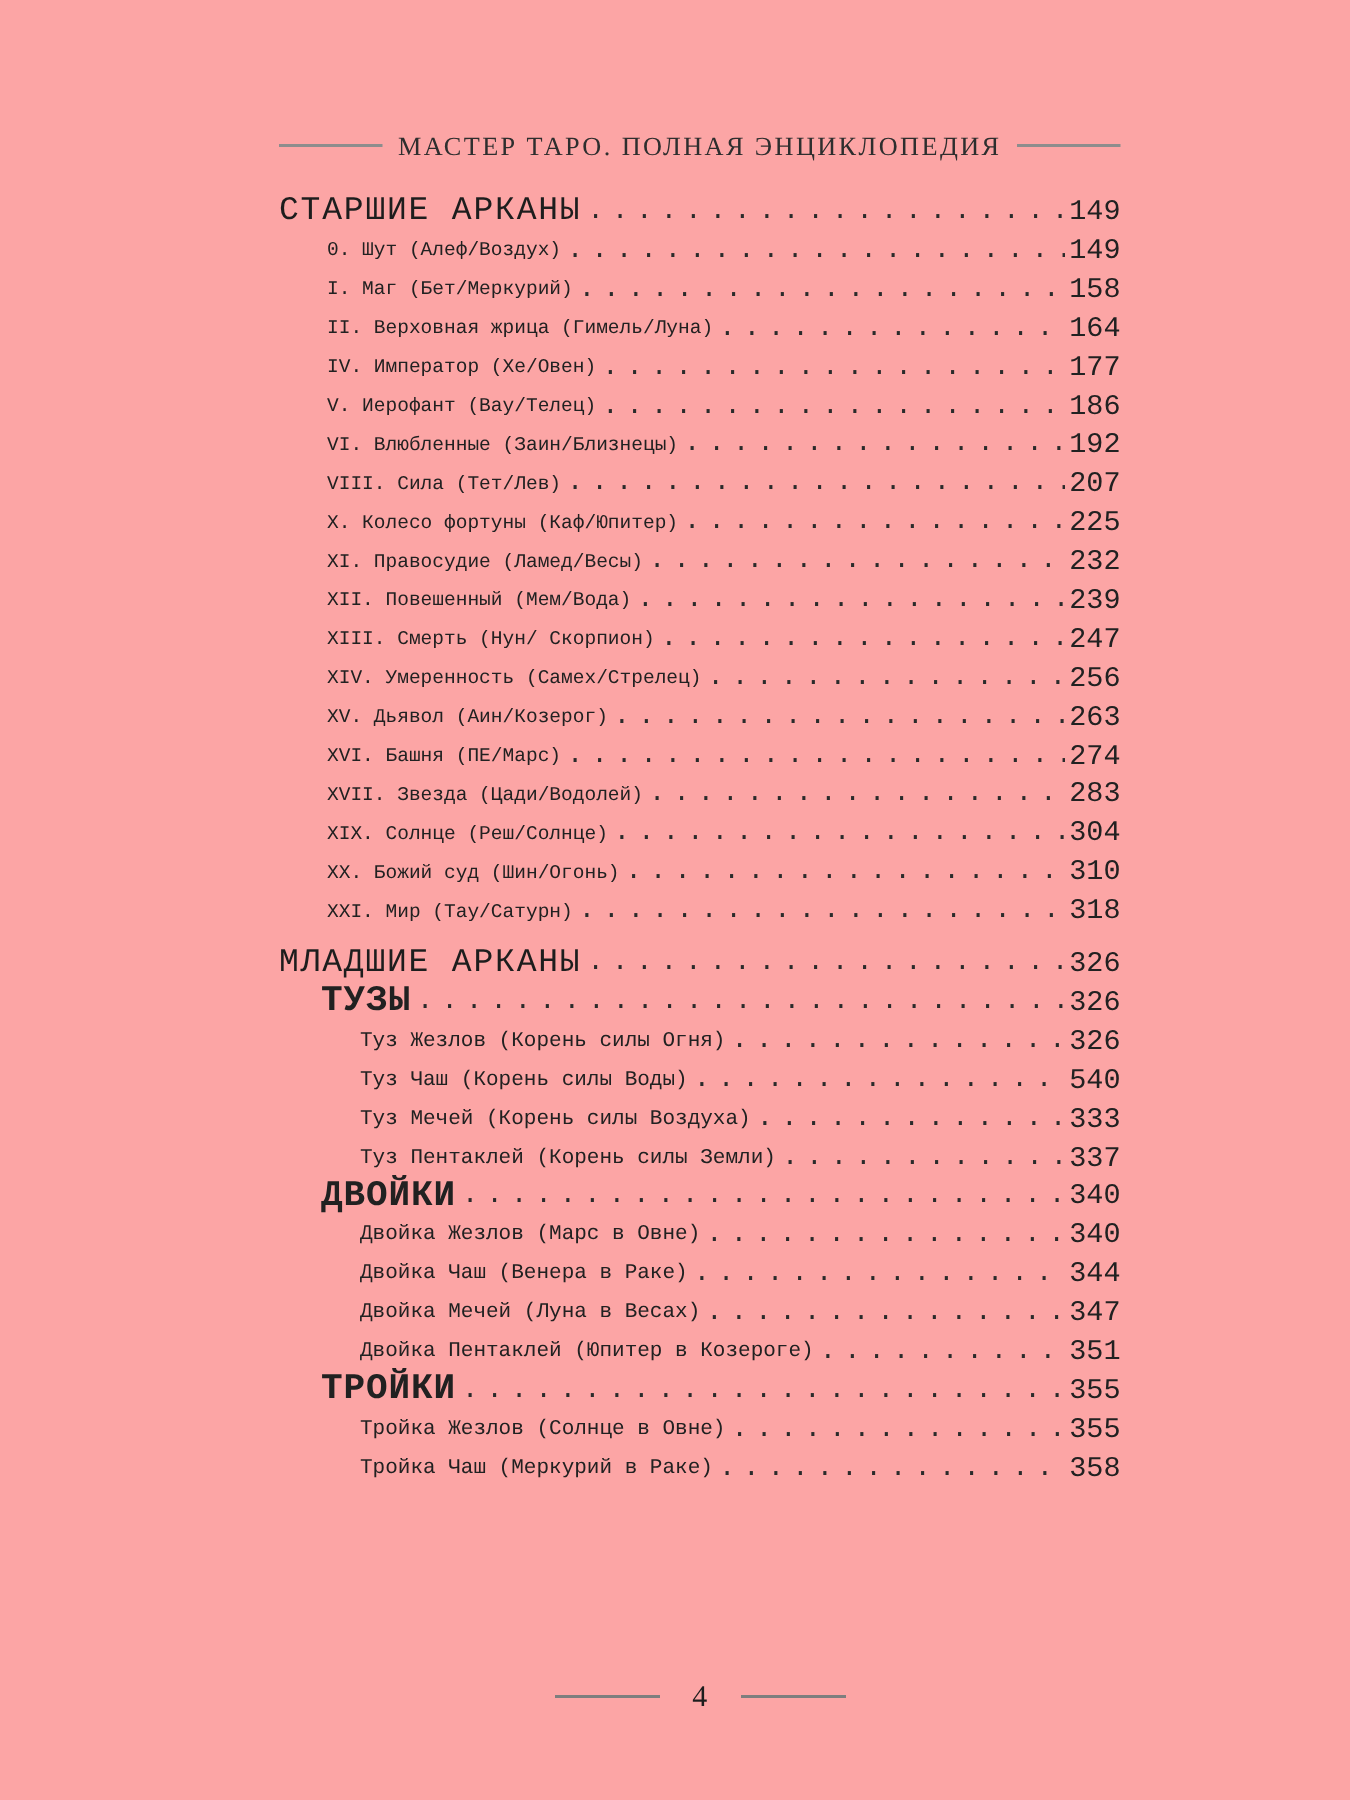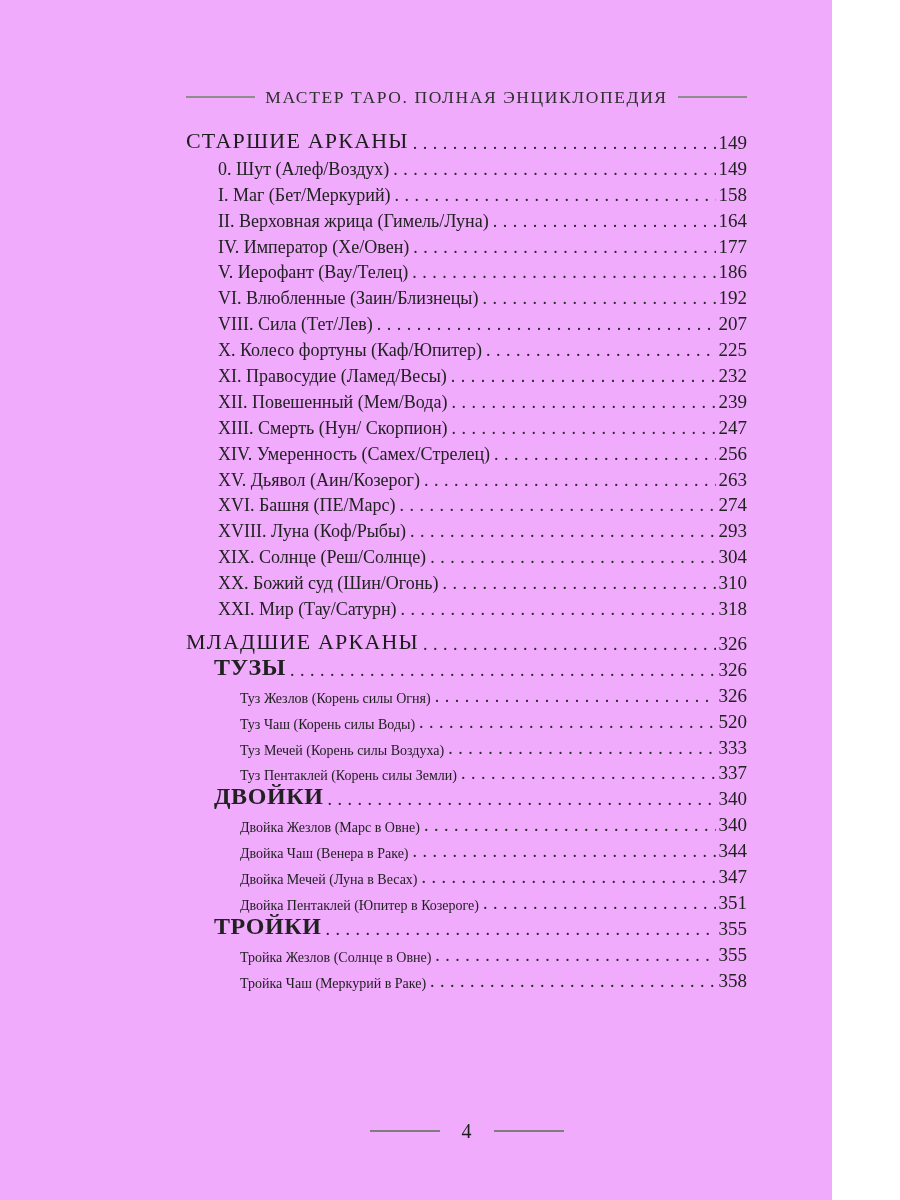--- a/index.html
+++ b/index.html
@@ -5,22 +5,22 @@
   * { margin: 0; padding: 0; box-sizing: border-box; }
   html, body {
     width: 900px; height: 1200px;
     background: #ffffff;
     font-family: "Liberation Serif", serif;
     color: #212121;
     overflow: hidden;
   }
   .page {
     position: relative;
-    width: 832px; height: 1200px;
-    background: #f0abfc;
+    width: 900px; height: 1200px;
+    background: #fca5a5;
   }
   .content {
     position: absolute;
     left: 186px;
     top: 0;
     width: 561px;
   }
 
   
   .running-head {
@@ -40,23 +40,24 @@
     letter-spacing: 1.6px;
     color: #2e2e2e;
     white-space: nowrap;
     text-align: center;
   }
 
   
   .toc { margin-top: 19px; }
   .row {
     display: flex;
-    align-items: flex-end;
+    align-items: center;
     height: 25.9px;
     white-space: nowrap;
+    font-family: Liberation Mono, monospace;
   }
   .row .label { flex: 0 0 auto; }
   .row .dots {
     flex: 1 1 auto;
     overflow: hidden;
     margin: 0 3px 0 4px;
     color: #2a2a2a;
   }
   .row .dots::after {
     content: "......................................................................................................................................";
@@ -69,21 +70,21 @@
     text-align: right;
   }
 
   .row.section .label {
     font-size: 22px;
     letter-spacing: 1.2px;
     color: #1d1d1d;
   }
   .row.section { height: 27px; }
   .row.entry .label {
-    font-size: 18px;
+    font-size: 13px;
     margin-left: 32px;
   }
   .row.subsection .label {
     font-size: 24px;
     font-weight: bold;
     letter-spacing: 0.6px;
     margin-left: 28px;
   }
   .row.subentry .label {
     font-size: 14px;
@@ -194,23 +195,23 @@
           <span class="label">XV. Дьявол (Аин/Козерог)</span>
           <span class="dots"></span>
           <span class="page-num">263</span>
         </div>
         <div class="row entry">
           <span class="label">XVI. Башня (ПЕ/Марс)</span>
           <span class="dots"></span>
           <span class="page-num">274</span>
         </div>
         <div class="row entry">
-          <span class="label">XVIII. Луна (Коф/Рыбы)</span>
-          <span class="dots"></span>
-          <span class="page-num">293</span>
+          <span class="label">XVII. Звезда (Цади/Водолей)</span>
+          <span class="dots"></span>
+          <span class="page-num">283</span>
         </div>
         <div class="row entry">
           <span class="label">XIX. Солнце (Реш/Солнце)</span>
           <span class="dots"></span>
           <span class="page-num">304</span>
         </div>
         <div class="row entry">
           <span class="label">XX. Божий суд (Шин/Огонь)</span>
           <span class="dots"></span>
           <span class="page-num">310</span>
@@ -231,21 +232,21 @@
           <span class="page-num">326</span>
         </div>
         <div class="row subentry">
           <span class="label">Туз Жезлов (Корень силы Огня)</span>
           <span class="dots"></span>
           <span class="page-num">326</span>
         </div>
         <div class="row subentry">
           <span class="label">Туз Чаш (Корень силы Воды)</span>
           <span class="dots"></span>
-          <span class="page-num">520</span>
+          <span class="page-num">540</span>
         </div>
         <div class="row subentry">
           <span class="label">Туз Мечей (Корень силы Воздуха)</span>
           <span class="dots"></span>
           <span class="page-num">333</span>
         </div>
         <div class="row subentry">
           <span class="label">Туз Пентаклей (Корень силы Земли)</span>
           <span class="dots"></span>
           <span class="page-num">337</span>

